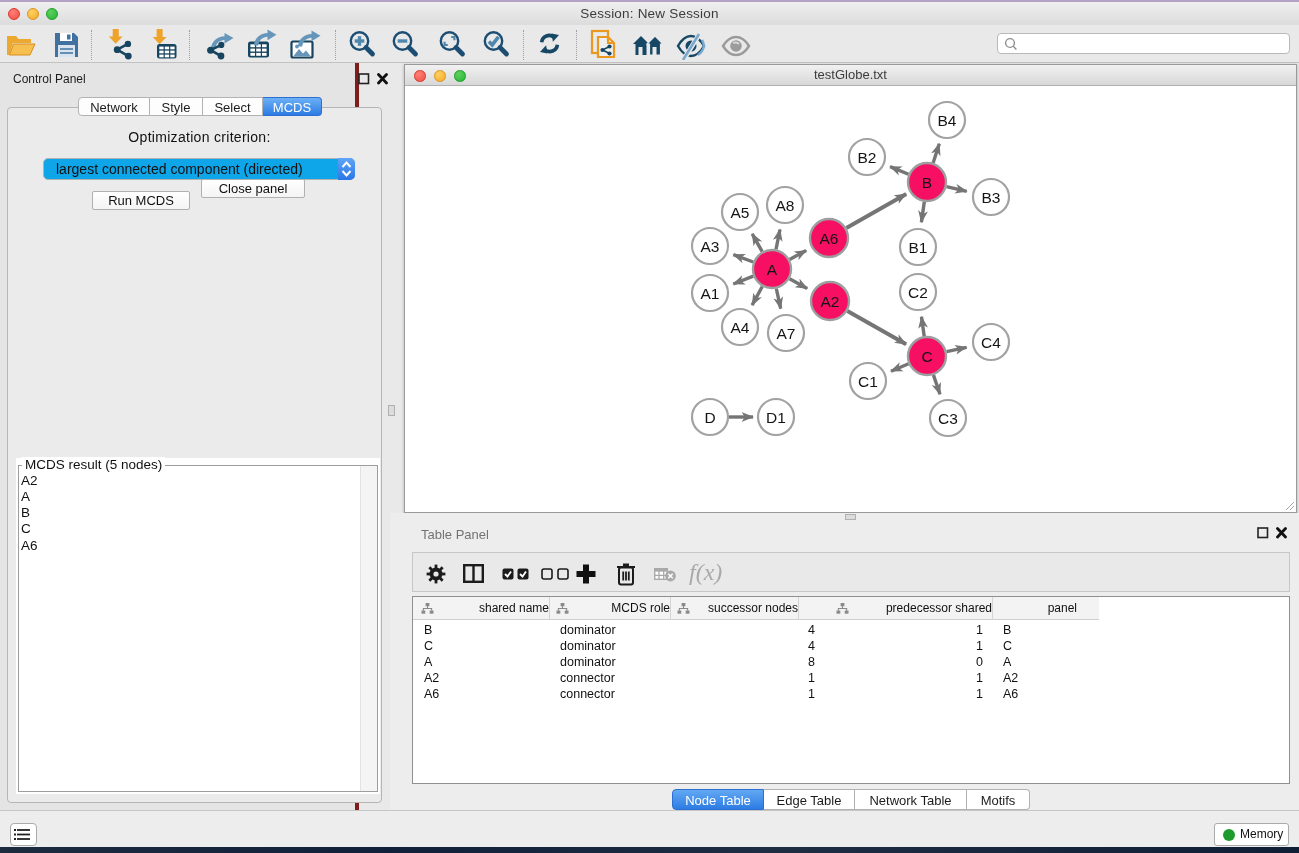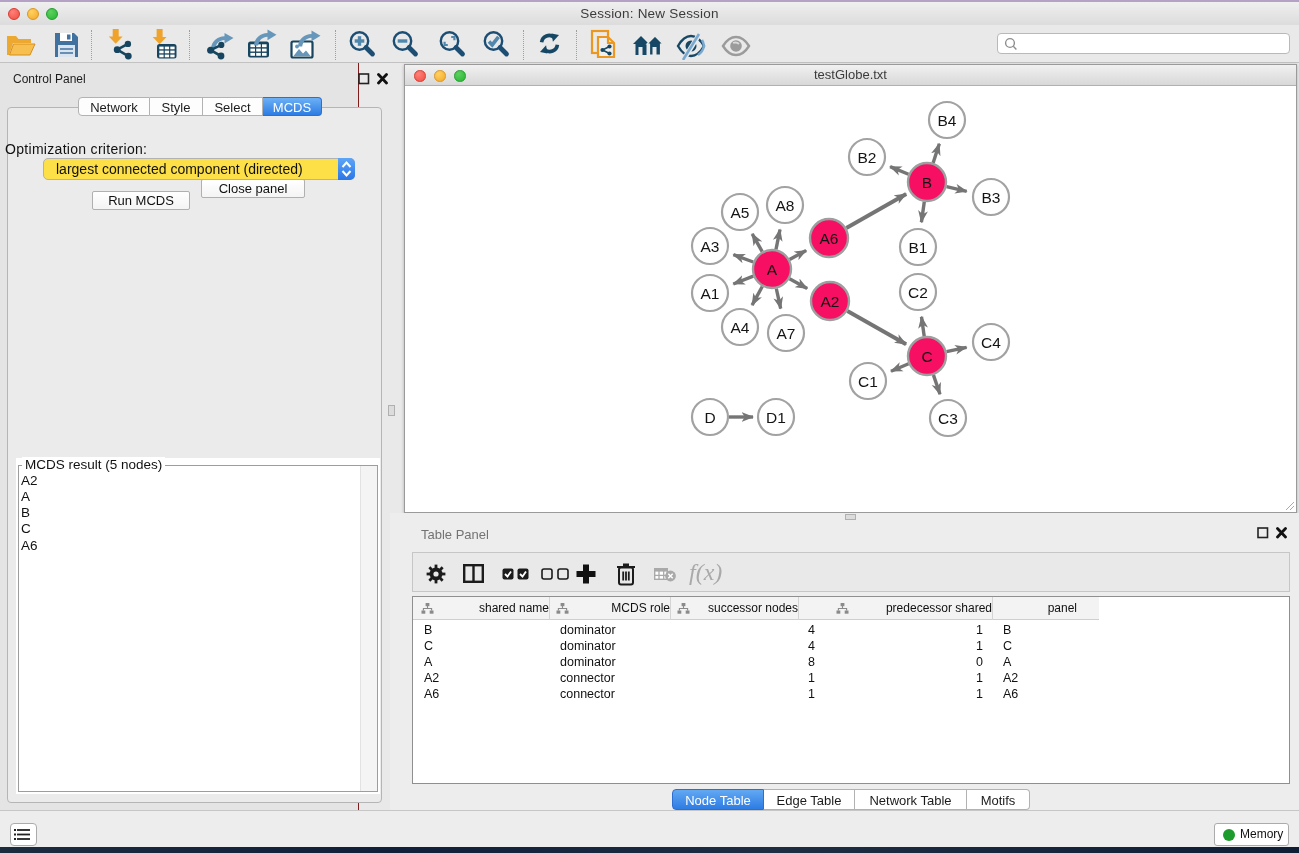--- a/index.html
+++ b/index.html
@@ -5,30 +5,30 @@
 html,body{width:1299px;height:853px;overflow:hidden;}
 body{position:relative;font-family:"Liberation Sans",sans-serif;background:#e9e9e9;}
 .abs{position:absolute;}
 #titlebar{left:0;top:0;width:1299px;height:25px;background:linear-gradient(#efefef,#dcdcdc);border-top:2px solid #b5a0c6;}
 #titlebar .tl{position:absolute;top:6px;width:12px;height:12px;border-radius:50%;}
 #ttl{width:100%;text-align:center;font-size:13.5px;letter-spacing:0.2px;color:#3c3c3c;line-height:23px;}
 #toolbar{left:0;top:27px;width:1299px;height:36px;background:#e9e9e9;border-bottom:1px solid #c2c2c2;}
 .sep{position:absolute;top:3px;height:30px;width:0;border-left:1px dotted #9f9f9f;}
 #search{position:absolute;left:997px;top:6px;width:293px;height:21px;background:#fff;border:1px solid #b9b9b9;border-radius:4px;}
 
-#cpanel{left:0;top:63px;width:359px;height:747px;background:#e4e4e4;border-right:1px solid #7f1d1d;}
+#cpanel{left:0;top:63px;width:359px;height:747px;background:#e4e4e4;border-right:4px solid #7f1d1d;}
 #cpttl{left:13px;top:9px;font-size:12px;color:#1c1c1c;}
 #cpinner{left:7px;top:44px;width:375px;height:696px;background:#ebebeb;border:1px solid #b5b5b5;border-radius:4px;}
 .tabs{position:absolute;display:flex;z-index:5;}
 .tab{height:19px;line-height:19px;font-size:13px;color:#1c1c1c;text-align:center;background:#fdfdfd;border:1px solid #b2b2b2;border-left:none;padding:0;}
 .tab.first{border-left:1px solid #b2b2b2;border-radius:4px 0 0 4px;}
 .tab.last{border-radius:0 4px 4px 0;}
 .tab.sel{background:linear-gradient(#6cb0f5,#2d7ce4);color:#fff;border-color:#2d6fd0;}
-#octext{left:5px;top:78px;width:389px;font-size:14px;letter-spacing:0.3px;color:#111;}
-#dd{left:43px;top:95px;width:312px;height:22px;background:#fde047;border:1px solid #b2b2b2;border-radius:5px;font-size:14px;color:#111;line-height:20px;padding-left:12px;}
+#octext{left:5px;top:66px;width:389px;text-align:center;font-size:14px;letter-spacing:0.3px;color:#111;}
+#dd{left:43px;top:95px;width:312px;height:22px;background:#0ea5e9;border:1px solid #b2b2b2;border-radius:5px;font-size:14px;color:#111;line-height:20px;padding-left:12px;}
 #ddbtn{position:absolute;right:-1px;top:-1px;width:17px;height:22px;background:linear-gradient(#5ea5f7,#2a76e8);border-radius:0 5px 5px 0;}
 .btn{position:absolute;height:19px;background:linear-gradient(#ffffff,#f4f4f4);border:1px solid #b0b0b0;border-radius:2px;font-size:13px;color:#111;text-align:center;line-height:17px;}
 #mcdsbox{left:16px;top:395px;width:364px;height:336px;background:#fff;}
 #mcdsbrd{position:absolute;left:2px;top:7px;right:2px;bottom:2px;border:1px solid #9d9d9d;}
 #mcdslbl{position:absolute;left:6px;top:-1px;background:#fff;padding:0 3px;font-size:13.5px;color:#111;}
 #mcdslist{position:absolute;left:5px;top:15px;font-size:13.5px;color:#111;line-height:16.15px;}
 #mcdssb{position:absolute;right:3px;top:8px;width:17px;height:325px;background:#f4f4f4;border-left:1px solid #e2e2e2;}
 
 #netwin{left:404px;top:64px;width:893px;height:449px;background:#fff;border:1px solid #9a9a9a;box-shadow:0 1px 3px rgba(0,0,0,.25);}
 #netttl{position:absolute;left:0;top:0;width:100%;height:21px;background:linear-gradient(#f1f1f1,#d8d8d8);border-bottom:1px solid #b1b1b1;text-align:center;font-size:13px;color:#3c3c3c;line-height:20px;}

